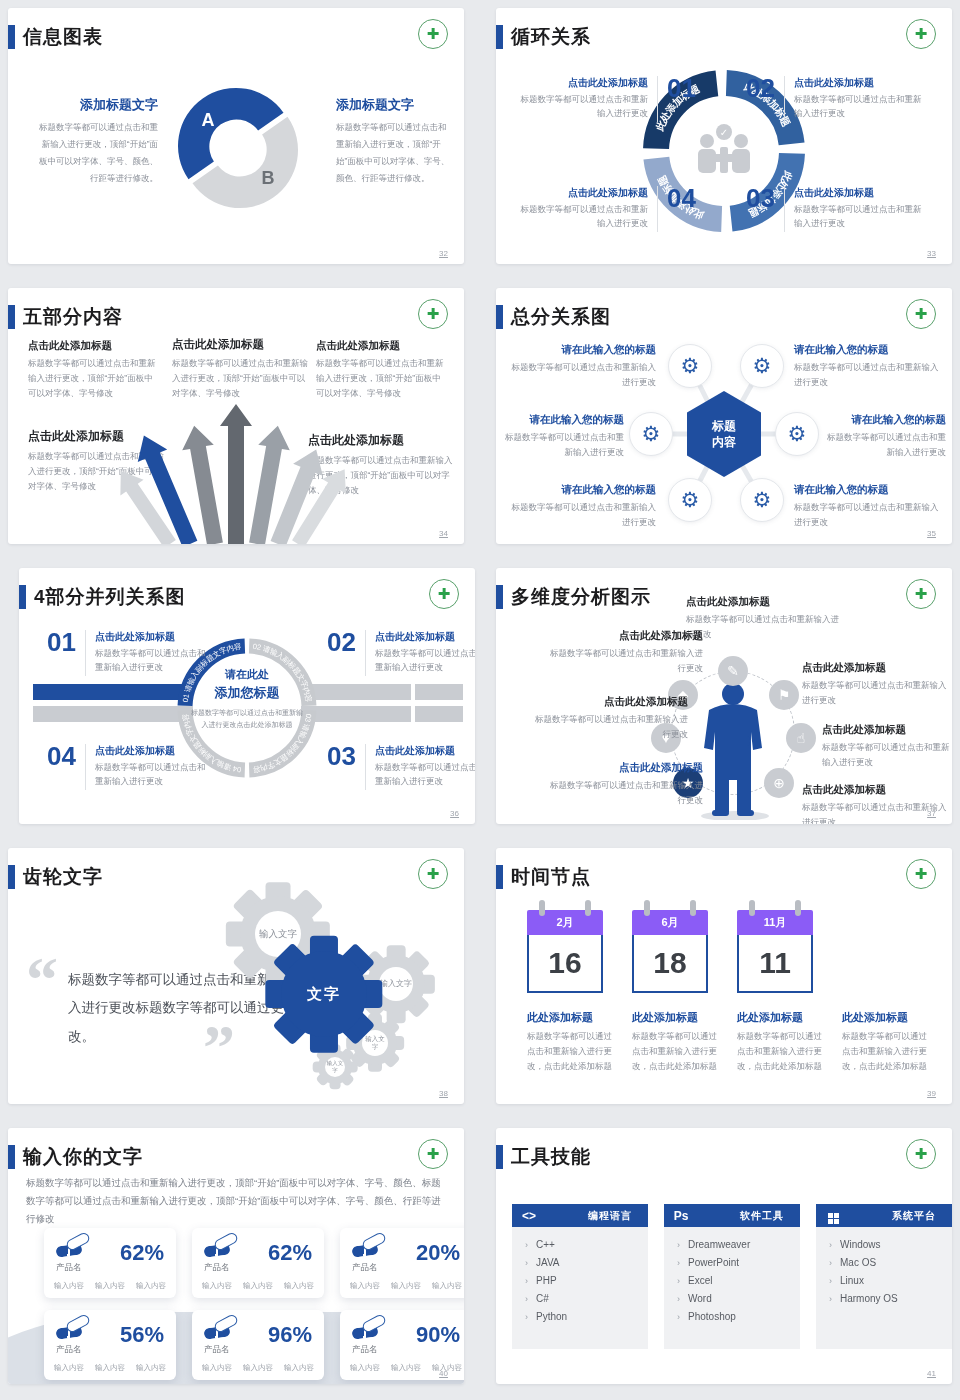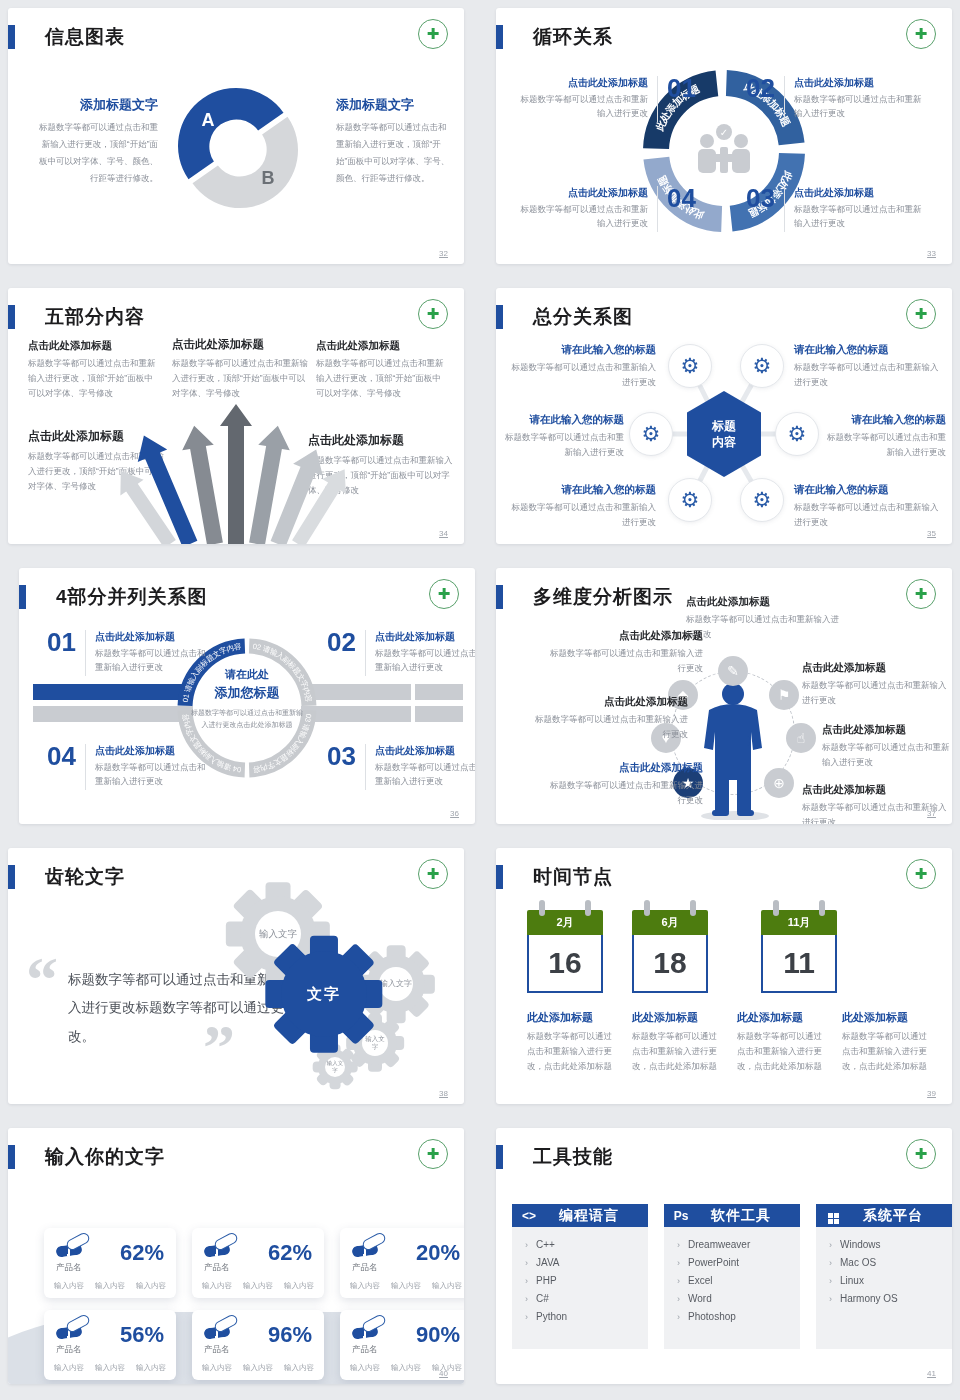--- a/index.html
+++ b/index.html
@@ -4,21 +4,21 @@
 <style>
   * { margin:0; padding:0; box-sizing:border-box; }
   html,body { width:960px; height:1400px; }
   body { background:#e8eaed; font-family:"Liberation Sans","DejaVu Sans",sans-serif; position:relative; overflow:hidden; }
 
   .slide { position:absolute; width:456px; height:256px; background:#fff; border-radius:3px;
            box-shadow:0 1px 3px rgba(40,50,70,.10); overflow:hidden; }
 
   .stitle { position:absolute; top:16px; left:0; display:flex; align-items:center; z-index:5; }
   .sbar { width:7px; height:24px; background:#1f4e9f; }
-  .stxt { margin-left:30px; font-size:19px; font-weight:bold; color:#1c1c1e; letter-spacing:1px; }
+  .stxt { margin-left:8px; font-size:19px; font-weight:bold; color:#1c1c1e; letter-spacing:1px; }
 
   .logo { position:absolute; top:11px; right:16px; width:30px; height:30px; border:1px solid #57a06a;
           border-radius:50%; display:flex; align-items:center; justify-content:center;
           color:#2aa14a; font-size:15px; font-weight:bold; z-index:5; }
   .pagenum { position:absolute; bottom:6px; right:16px; font-size:8px; color:#a0a5ad;text-decoration:underline; }
 
   .h-blue { color:#1f4e9f; font-weight:bold; }
   .h-dark { color:#26282c; font-weight:bold; }
   .btxt { color:#8b9099; }
   .blk { position:absolute; line-height:1.75; }
@@ -43,21 +43,21 @@
                display:flex; align-items:center; justify-content:center; text-align:center;
                color:#8b9099; line-height:1.25; }
   .gear.gray .t, .gear.gray .c { background:#d4d7db; }
   .gear.blue .t, .gear.blue .c { background:#1f4e9f; }
   .gear .lbl { position:absolute; inset:0; display:flex; align-items:center; justify-content:center;
                color:#fff; font-weight:bold; }
 
   
   .cal { position:absolute; width:76px; }
   .cal .ring { position:absolute; top:-10px; width:6px; height:16px; background:#b9bdc3; border-radius:3px; }
-  .cal .chead { height:25px; background:#4d7c0f; color:#fff; font-size:11px; font-weight:bold;
+  .cal .chead { height:25px; background:#8b5cf6; color:#fff; font-size:11px; font-weight:bold;
                 display:flex; align-items:center; justify-content:center; border-radius:2px 2px 0 0; }
   .cal .cbody { height:58px; background:#fff; border:2px solid #1f4e9f; border-top:0;
                 display:flex; align-items:center; justify-content:center;
                 font-size:30px; font-weight:bold; color:#3c4046; }
 
   
   .pcard { position:absolute; width:132px; height:70px; background:#fff; border-radius:6px;
            box-shadow:0 3px 10px rgba(90,100,125,.18); }
   .pcard .pct { position:absolute; right:12px; top:12px; font-size:22px; font-weight:bold; color:#1f4e9f; }
   .pcard .pname { position:absolute; left:12px; top:34px; font-size:8.5px; color:#6f747c; }
@@ -68,21 +68,21 @@
   .pill-solid { position:absolute; left:12px; top:17px; width:26px; height:11px; background:#1f4e9f;
                 border-radius:6px; transform:rotate(-8deg);
                 background-image:linear-gradient(100deg, transparent 45%, #fff 45%, #fff 53%, transparent 53%); }
   .wave40 { position:absolute; left:-60px; right:-60px; bottom:-18px; height:90px; background:#dbe0e7;
             border-radius:55% 45% 0 0 / 160% 130% 0 0; }
 
   
   .panel { position:absolute; top:76px; width:136px; }
   .panel .phead { height:23px; background:#1f4e9f; color:#fff; display:flex; align-items:center; }
   .panel .picon { width:34px; text-align:center; font-weight:bold; font-size:12px; }
-  .panel .plabel { flex:1; text-align:center; font-size:14px; font-weight:bold; padding-right:16px; letter-spacing:1px; }
+  .panel .plabel { flex:1; text-align:right; font-size:10px; font-weight:bold; padding-right:16px; letter-spacing:1px; }
   .panel .pbody { background:#f0f1f3; height:122px; padding:9px 0 0 13px; }
   .panel .pbody .li { font-size:10px; color:#585c63; line-height:17px; }
   .panel .pbody .li .bu { color:#9aa0a8; margin-right:8px; font-size:9px; }
   .winlogo { display:inline-grid; grid-template-columns:5px 5px; grid-template-rows:5px 5px; gap:1px; }
   .winlogo span { background:#fff; }
 
   
   .hexagon { position:absolute; width:74px; height:86px; background:#1f4e9f; color:#fff;
              clip-path:polygon(50% 0,100% 25%,100% 75%,50% 100%,0 75%,0 25%);
              display:flex; align-items:center; justify-content:center; text-align:center;
@@ -493,21 +493,21 @@
       <span class="ring" style="left:58px;"></span>
     <div class="chead">2月</div>
     <div class="cbody">16</div>
   </div>
   <div class="cal" style="left:136px; top:62px;">
     <span class="ring" style="left:12px;"></span>
       <span class="ring" style="left:58px;"></span>
     <div class="chead">6月</div>
     <div class="cbody">18</div>
   </div>
-  <div class="cal" style="left:241px; top:62px;margin-left:24px;">
+  <div class="cal" style="left:241px; top:62px;">
     <span class="ring" style="left:12px;"></span>
       <span class="ring" style="left:58px;"></span>
     <div class="chead">11月</div>
     <div class="cbody">11</div>
   </div>
 
   <div class="blk ta-l" style="left:31px; top:160px; width:92px;">
     <div class="hd h-blue" style="font-size:11px;">此处添加标题</div>
     <div class="bd btxt">标题数字等都可以通过点击和重新输入进行更改，点击此处添加标题</div>
   </div>
@@ -527,20 +527,21 @@
 </div>
 
 <div class="slide" style="left:8px; top:1128px;">
   <div class="wave40"></div>
   <div class="stitle">
     <div class="sbar"></div>
     <div class="stxt">输入你的文字</div>
   </div>
   <div class="logo">✚</div>
 
+  <div style="position:absolute; left:18px; top:46px; width:424px; font-size:9.5px; line-height:1.9; color:#7d828b;">标题数字等都可以通过点击和重新输入进行更改，顶部“开始”面板中可以对字体、字号、颜色、标题数字等都可以通过点击和重新输入进行更改，顶部“开始”面板中可以对字体、字号、颜色、行距等进行修改</div>
 
   <div class="pcard" style="left:36px; top:100px;">
     <div class="pill-outline"></div>
       <div class="pill-solid"></div>
     <div class="pname">产品名</div>
     <div class="pct">62%</div>
     <div class="chips">
         <span>输入内容</span>
         <span>输入内容</span>
         <span>输入内容</span>

